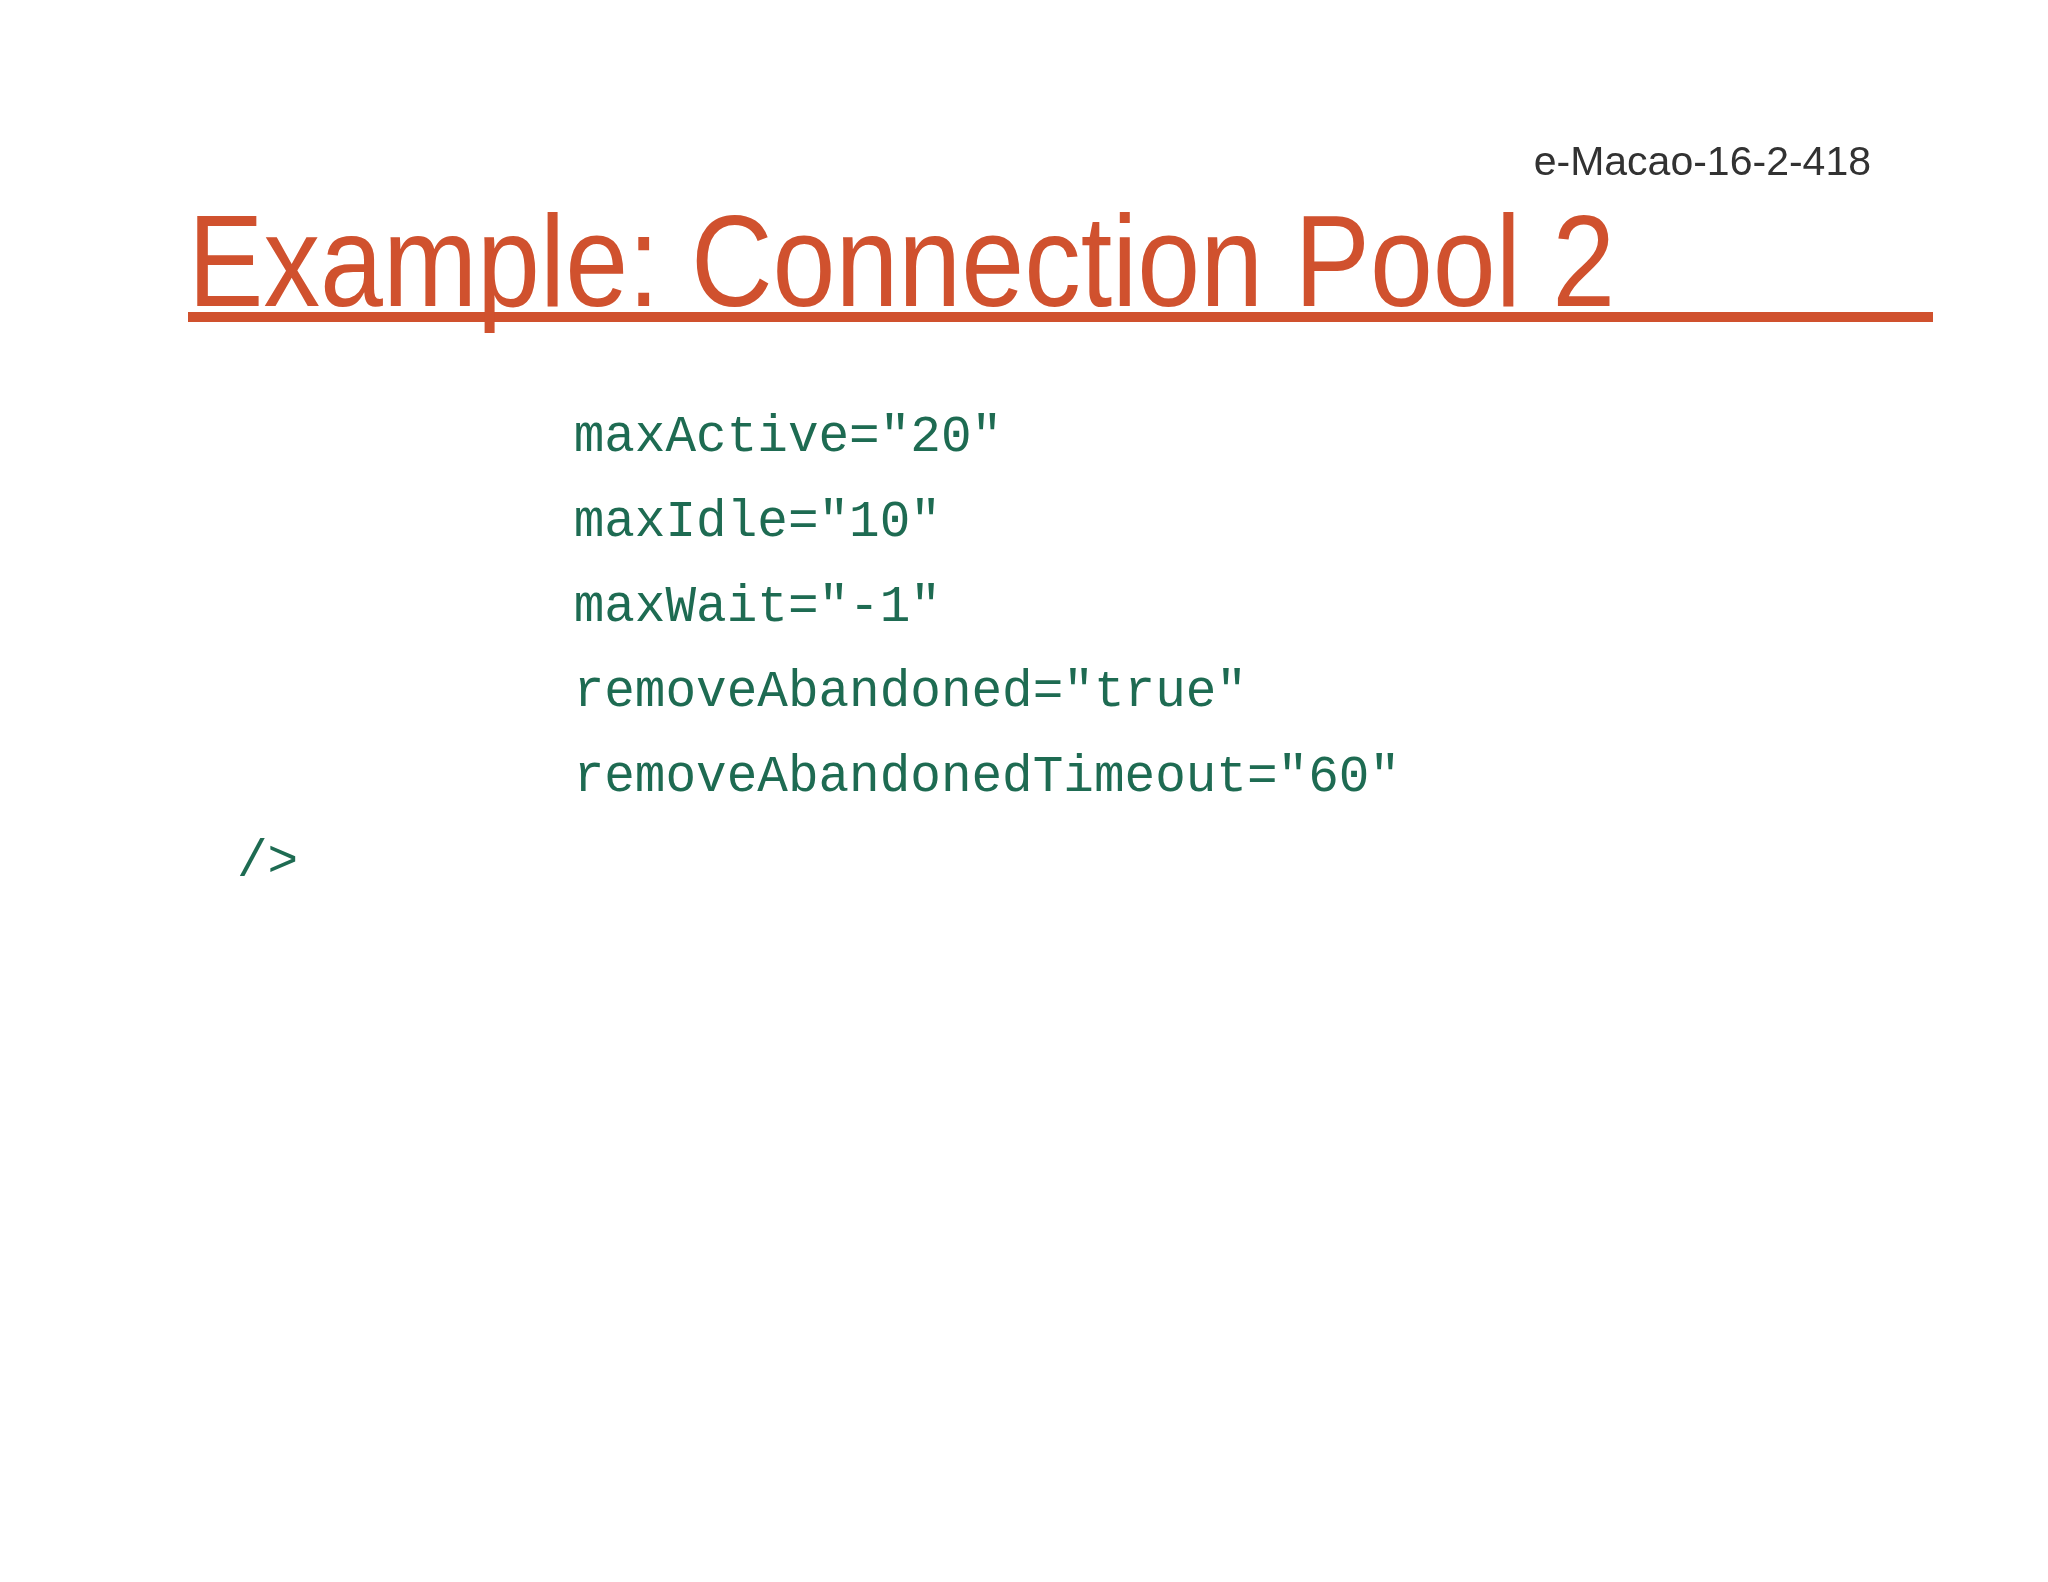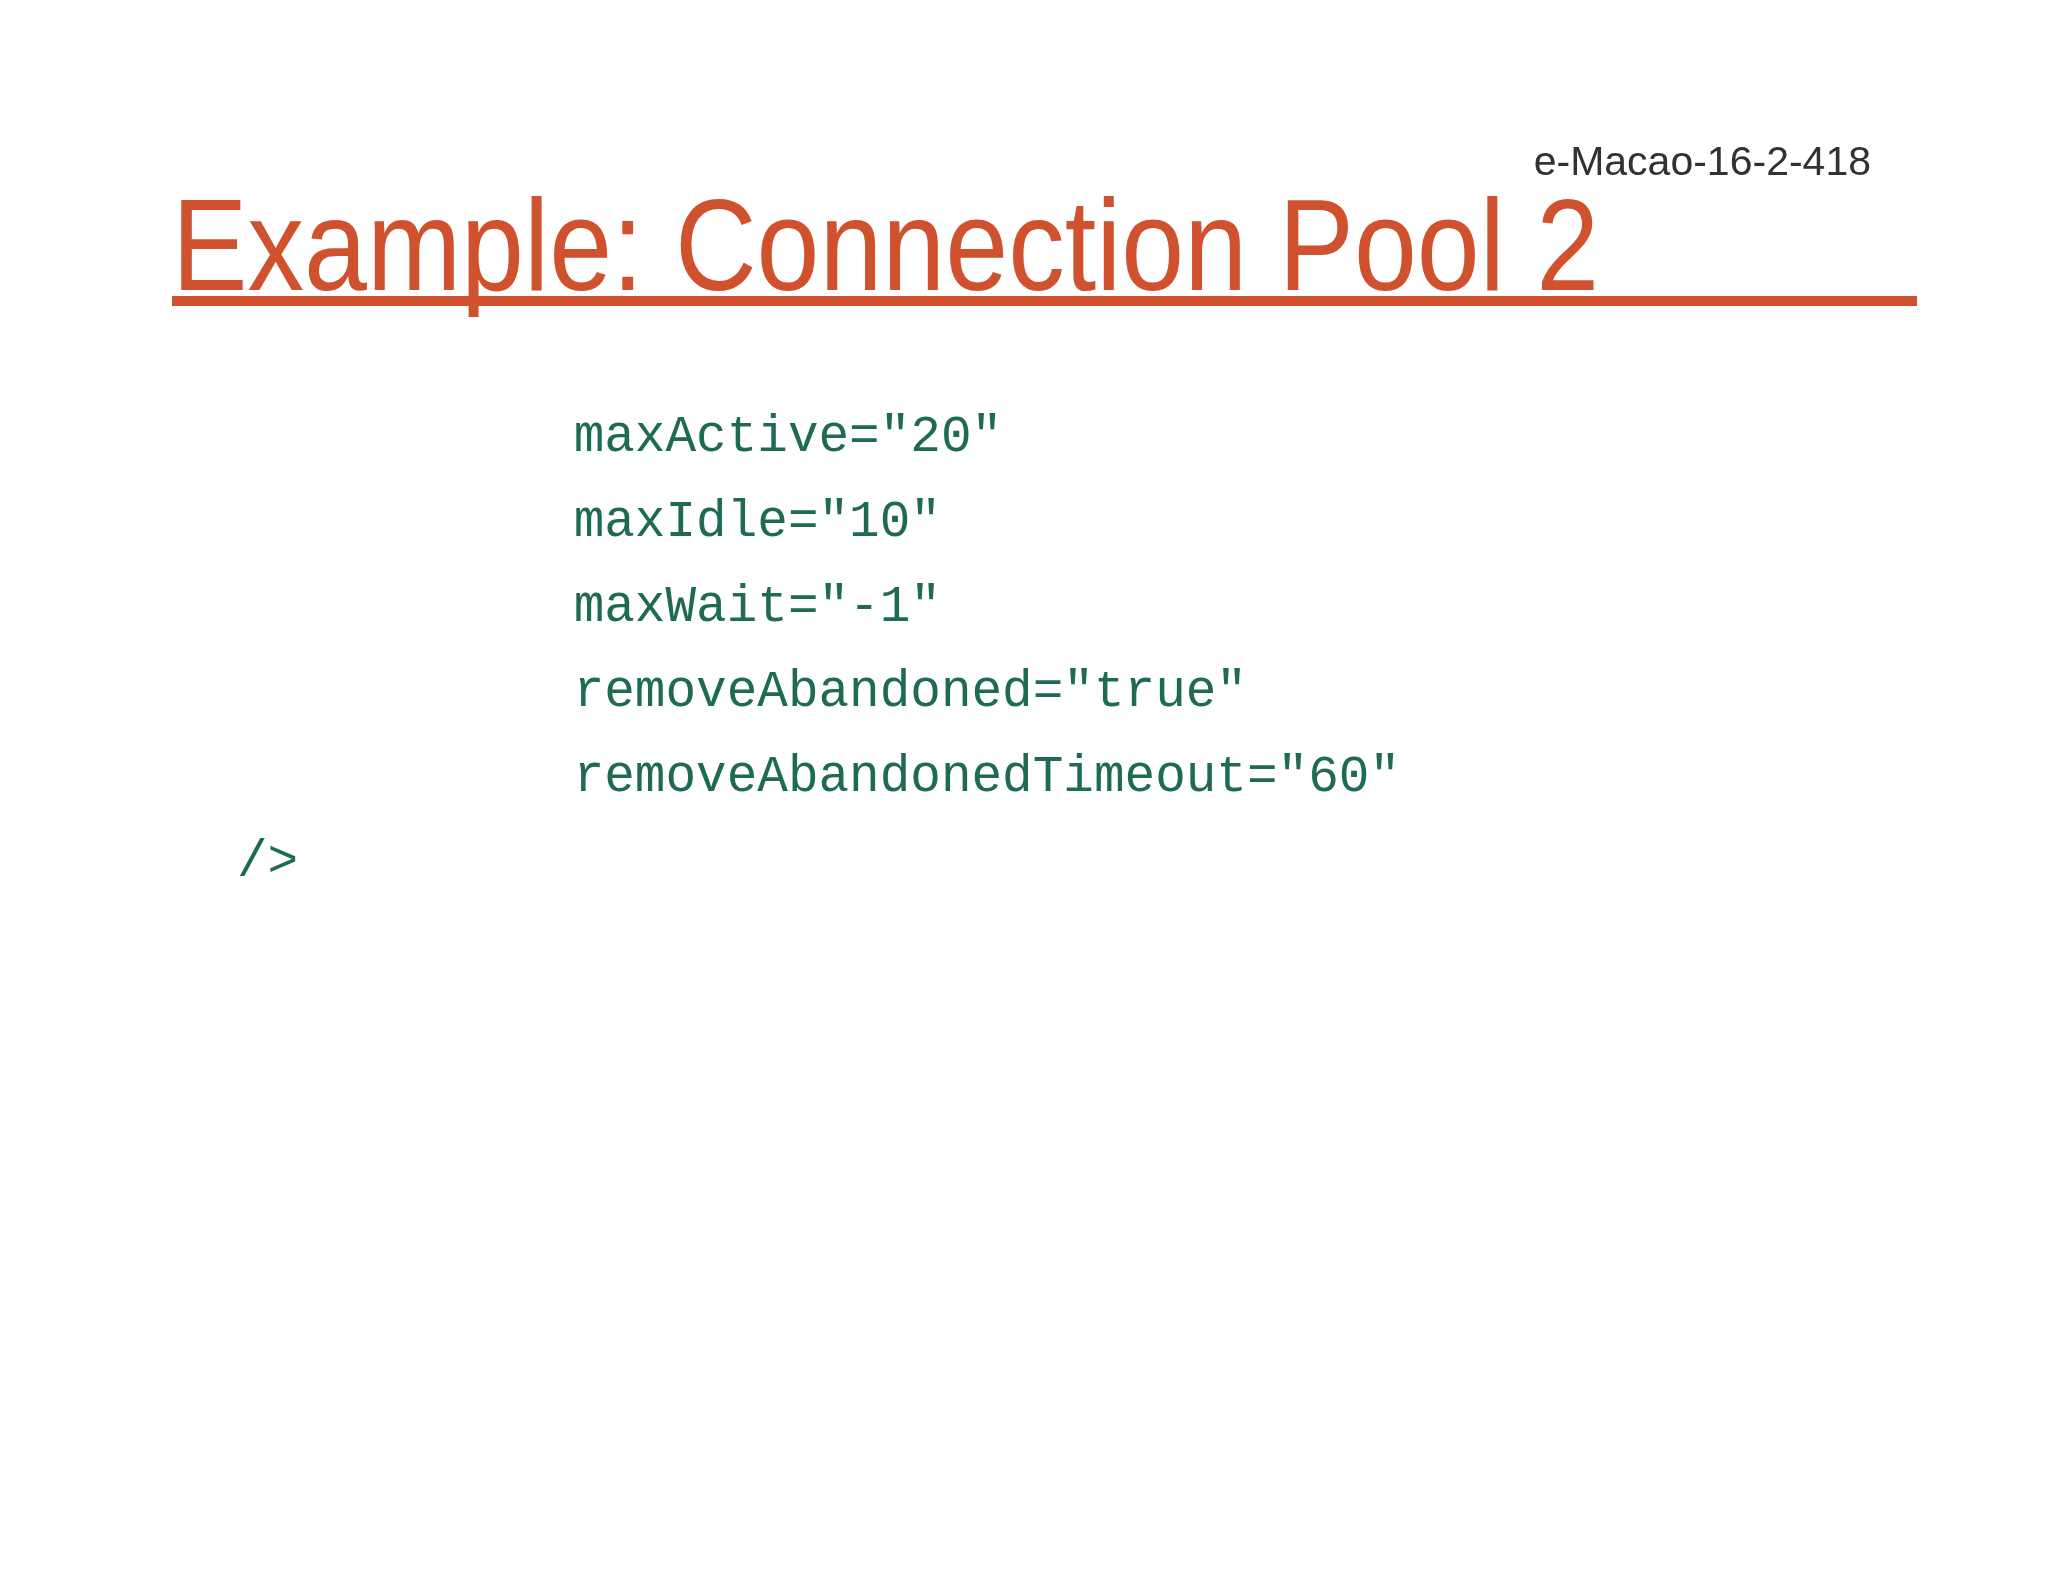--- a/index.html
+++ b/index.html
@@ -23,21 +23,21 @@
     line-height: 1.15;
     color: #323232;
     white-space: nowrap;
   }
   .slide-title {
     position: absolute;
     left: 172px;
     top: 170px;
     width: 1745px;
     height: 126px;
-    margin: 0;
+    margin: 16px;
     padding: 0;
     border-bottom: 10px solid #d0512e;
     font-weight: normal;
     overflow: visible;
   }
   .slide-title .title-text {
     display: inline-block;
     font-size: 130px;
     line-height: 150px;
     color: #d0512e;

